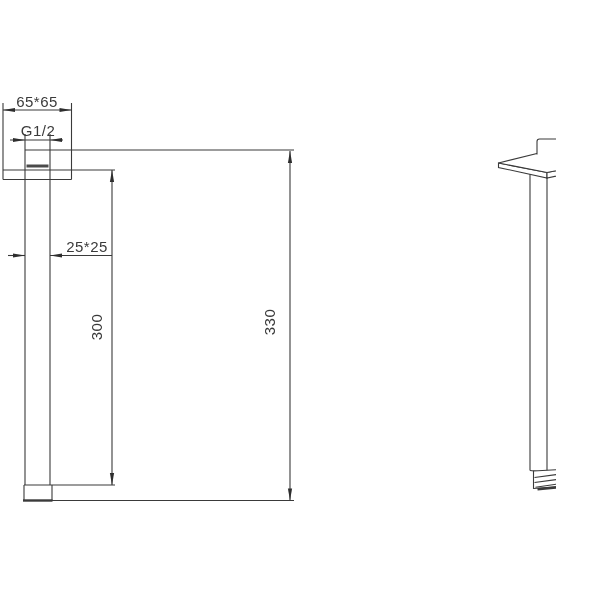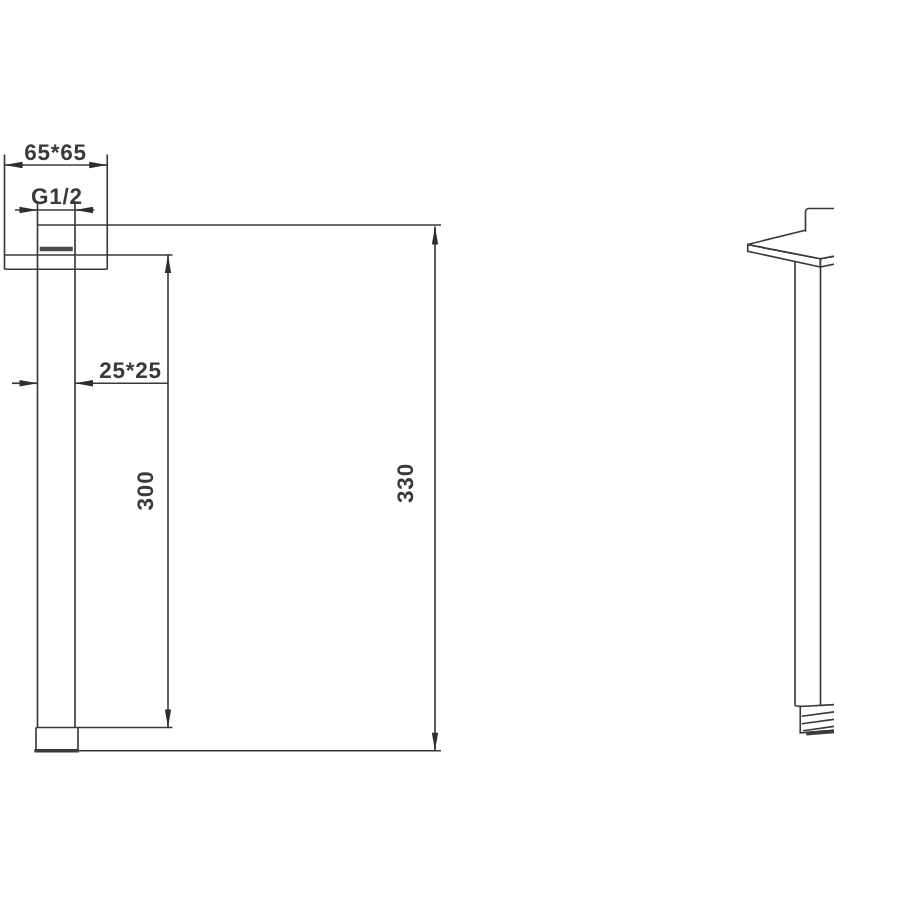--- a/index.html
+++ b/index.html
@@ -2,21 +2,20 @@
 <html><head>
 <meta charset="utf-8">
 <style>
   html,body{margin:0;padding:0;background:#ffffff;}
   .stage{
     position:relative;
     width:556px;height:600px;
     background:#ffffff;
     overflow:hidden;
     font-family:"Liberation Sans", sans-serif;
-    font-weight:bold;
   }
   svg{display:block;}
   .ln{stroke:#3a3a3a;stroke-width:1.1;fill:none;}
   .thick{stroke:#4a4a4a;stroke-width:3;fill:none;}
   .rim{stroke:#3a3a3a;stroke-width:2.4;fill:none;}
   .face{fill:#ffffff;stroke:#3a3a3a;stroke-width:1.1;}
   .arrow{fill:#2e2e2e;stroke:none;}
   .dimtext{
     fill:#3a3a3a;
     font-family:"Liberation Sans", sans-serif;

